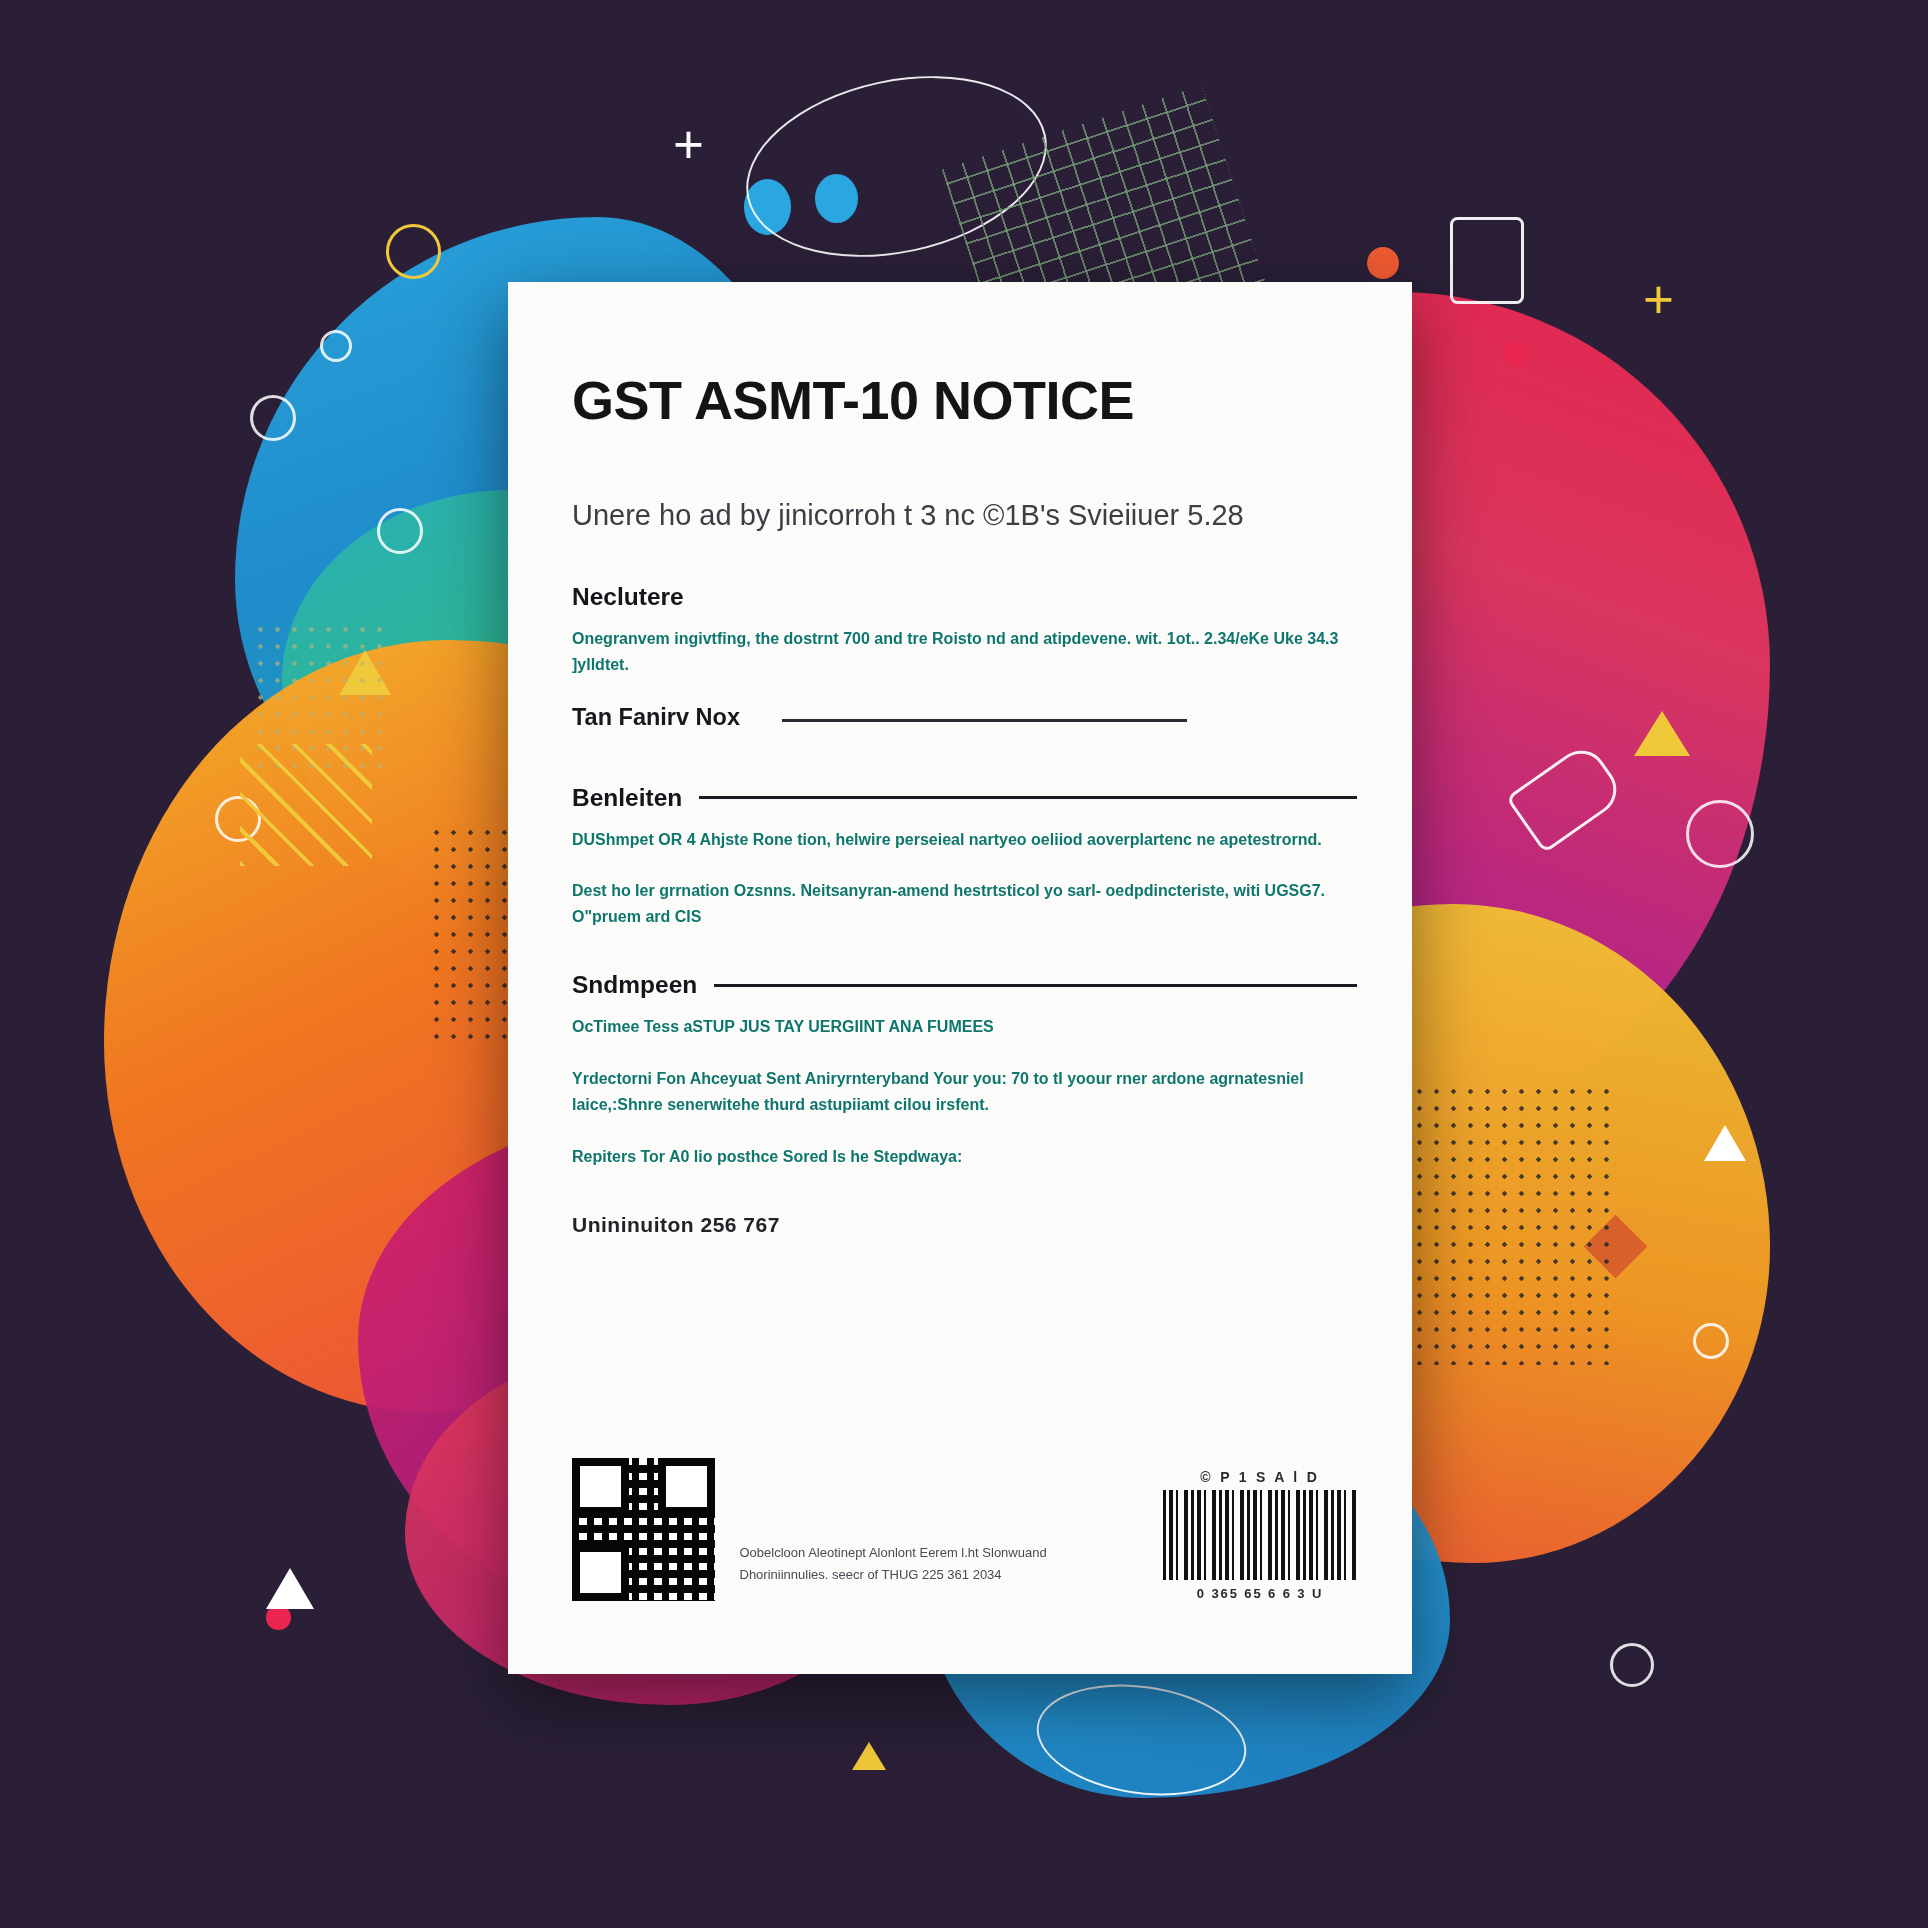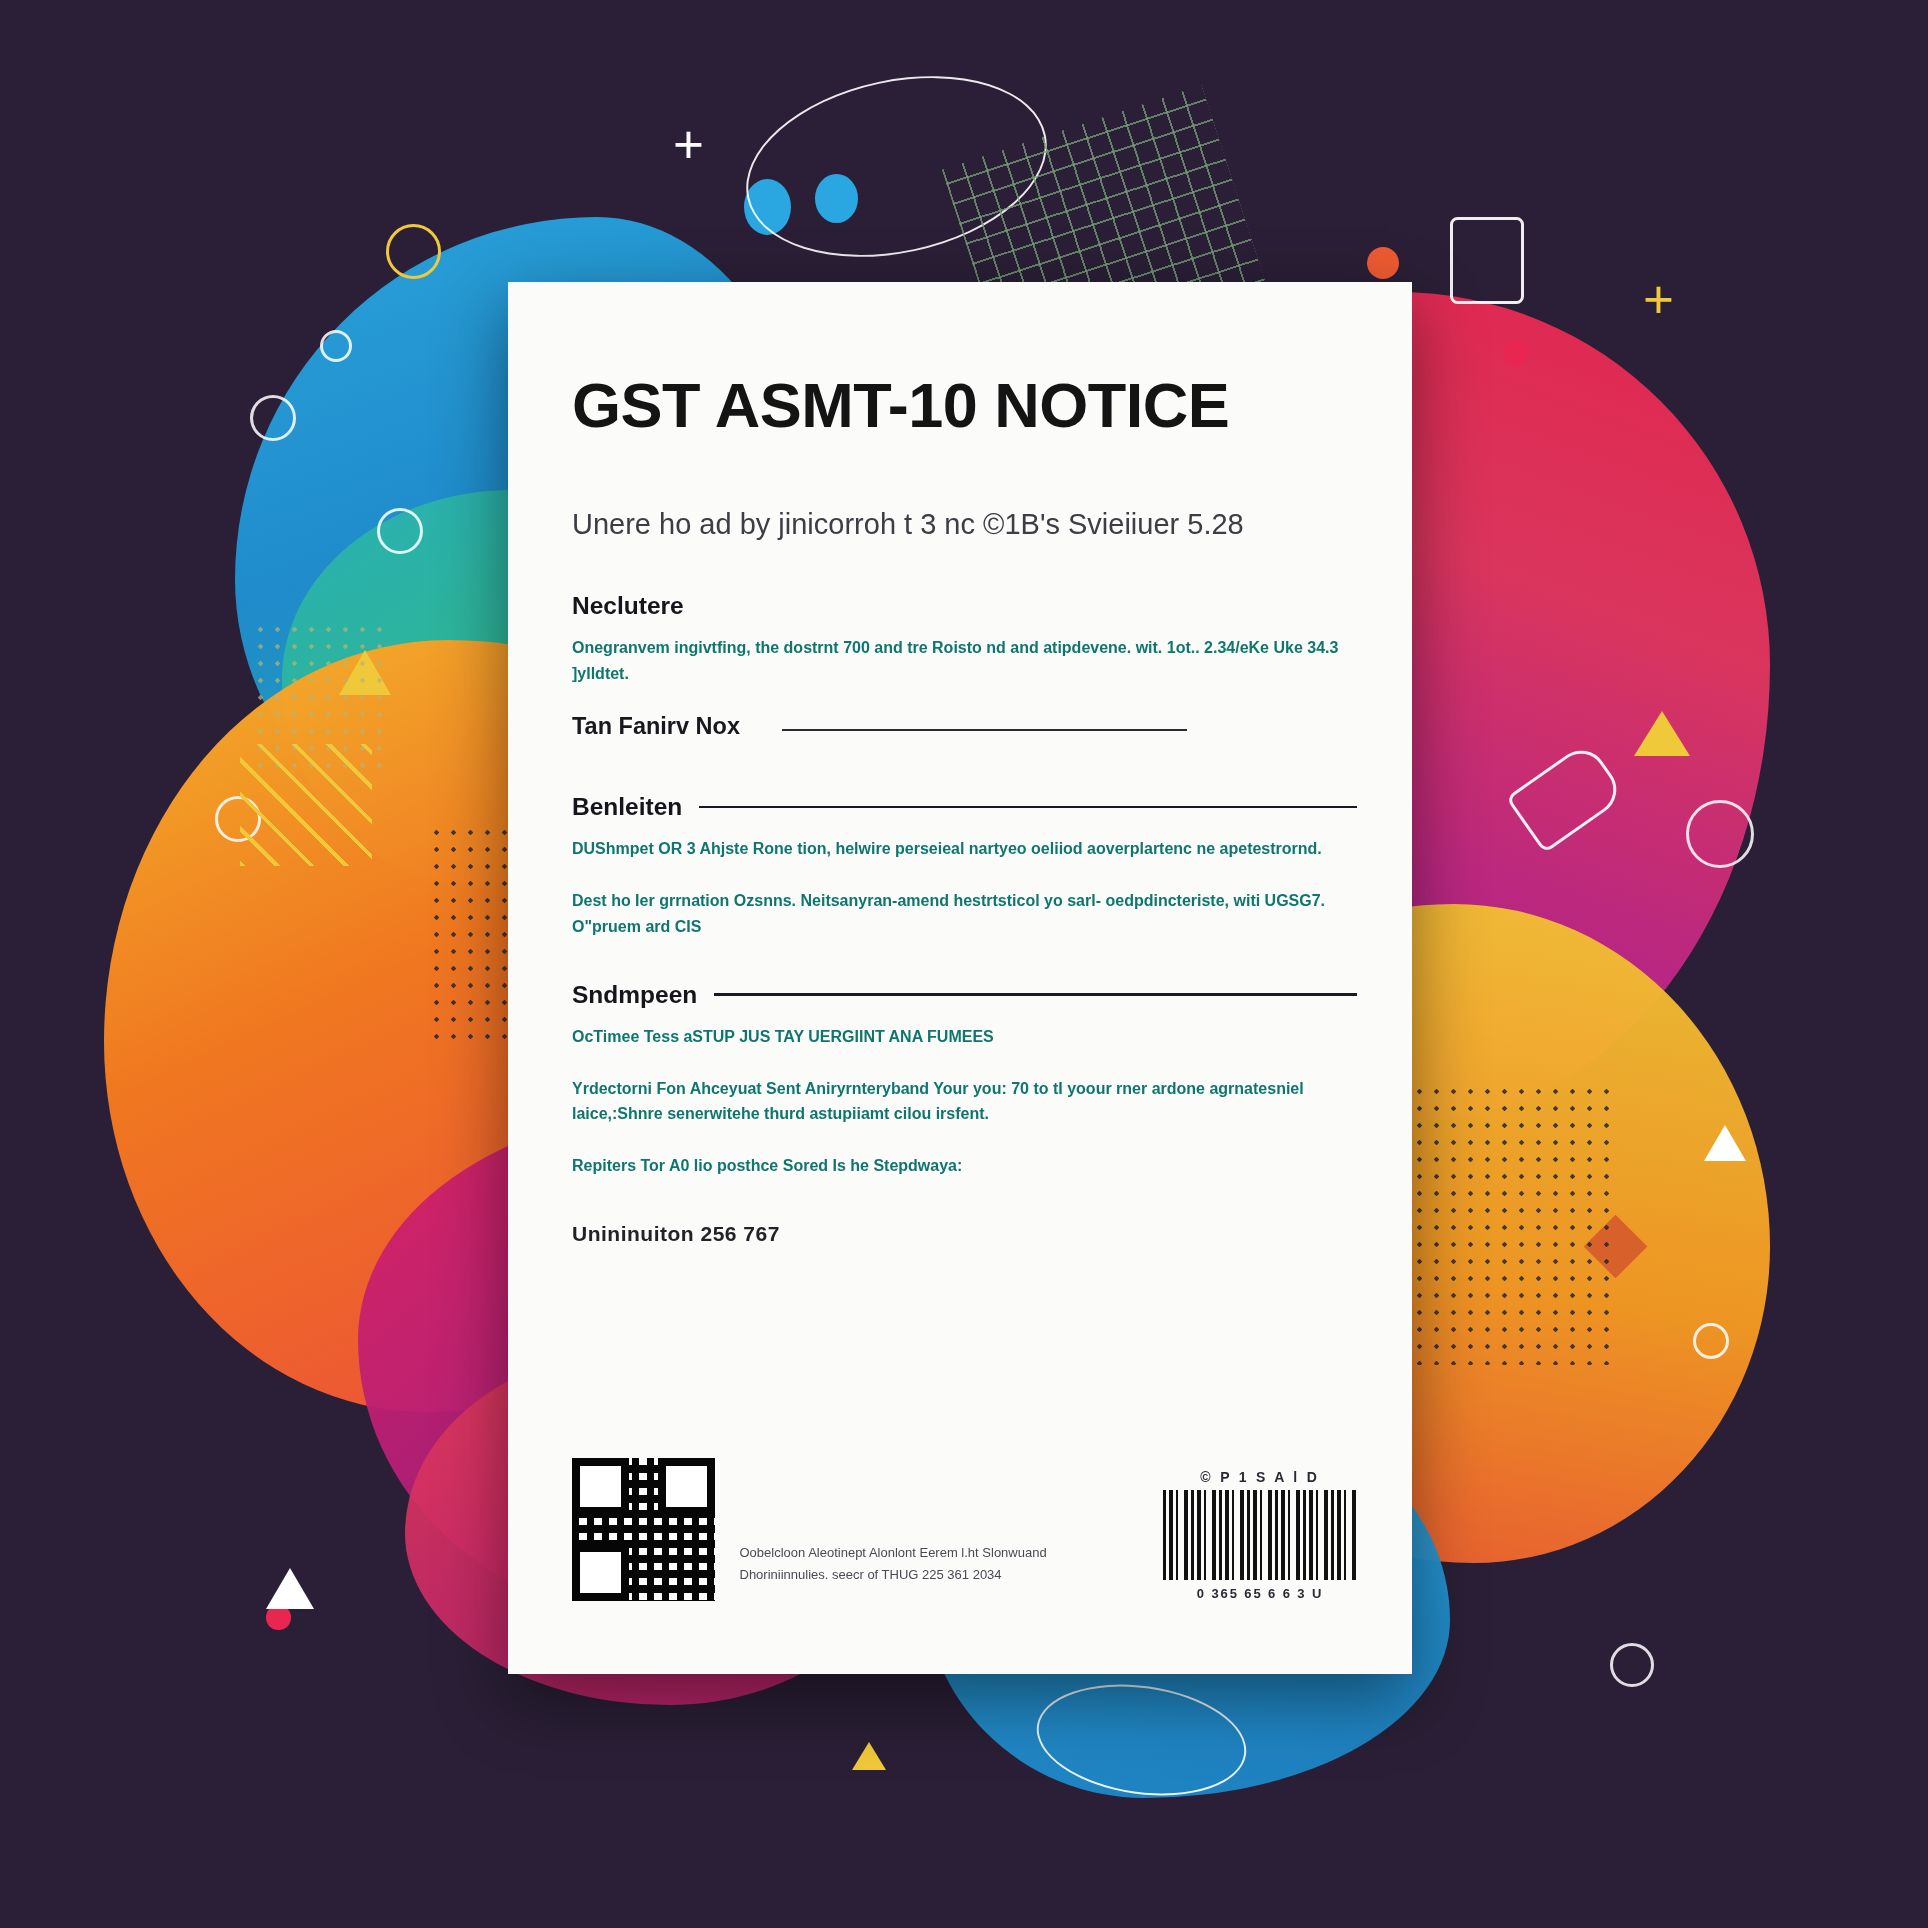--- a/index.html
+++ b/index.html
@@ -165,21 +165,21 @@
   }
   .paper-inner {
     position: absolute;
     left: 64px;
     right: 55px;
     top: 90px;
     bottom: 38px;
   }
 
   .doc-title {
-    font-size: 63px;
+    font-size: 54px;
     font-weight: 800;
     letter-spacing: -0.5px;
     color: #141414;
     margin: 0 0 70px 0;
     line-height: 1.05;
   }
 
   .doc-subtitle {
     font-size: 29px;
     color: #3d3d46;
@@ -374,21 +374,21 @@
 
       <div class="field-row">
         <span class="field-label">Tan Fanirv Nox</span>
         <span class="field-line"></span>
       </div>
 
       <div class="sec-head with-rule">
         <span>Benleiten</span>
         <span class="rule"></span>
       </div>
-      <p class="para">DUShmpet OR 3 Ahjste Rone tion, helwire perseieal nartyeo oeliiod aoverplartenc ne apetestrornd.</p>
+      <p class="para">DUShmpet OR 4 Ahjste Rone tion, helwire perseieal nartyeo oeliiod aoverplartenc ne apetestrornd.</p>
       <p class="para">Dest ho Ier grrnation Ozsnns. Neitsanyran-amend hestrtsticol yo sarl- oedpdincteriste, witi UGSG7. O"pruem ard CIS</p>
 
       <div class="sec-head with-rule" style="margin-top:41px;">
         <span>Sndmpeen</span>
         <span class="rule"></span>
       </div>
       <p class="para">OcTimee Tess aSTUP JUS TAY UERGIINT ANA FUMEES</p>
       <p class="para">Yrdectorni Fon Ahceyuat Sent Aniryrnteryband Your you: 70 to tI yoour rner ardone agrnatesniel laice,:Shnre senerwitehe thurd astupiiamt cilou irsfent.</p>
       <p class="para tight">Repiters Tor A0 lio posthce Sored Is he Stepdwaya:</p>
 

